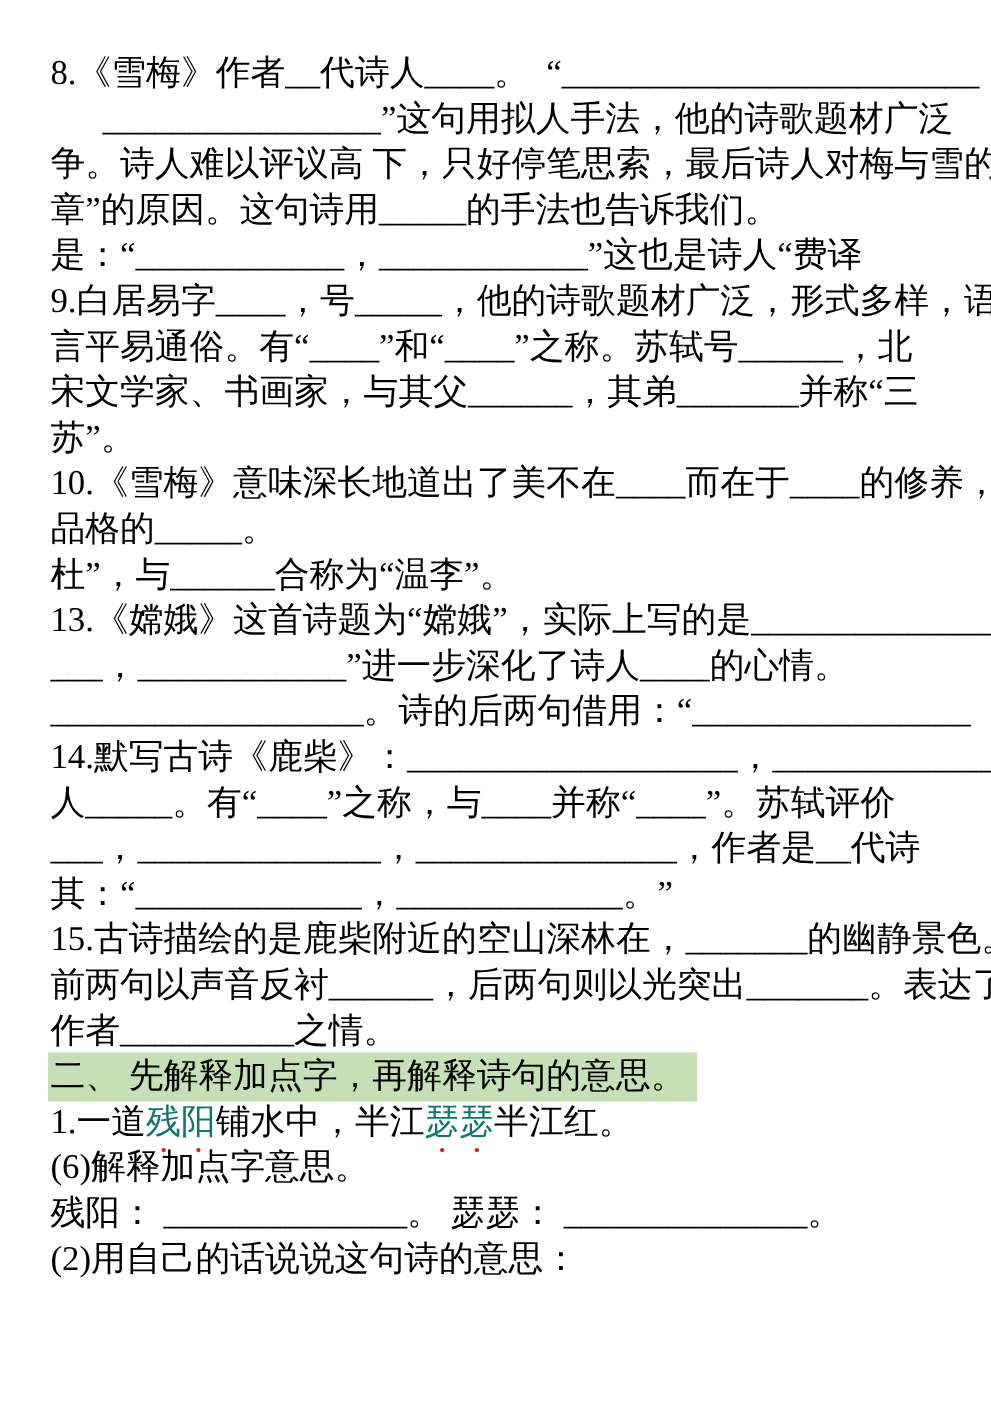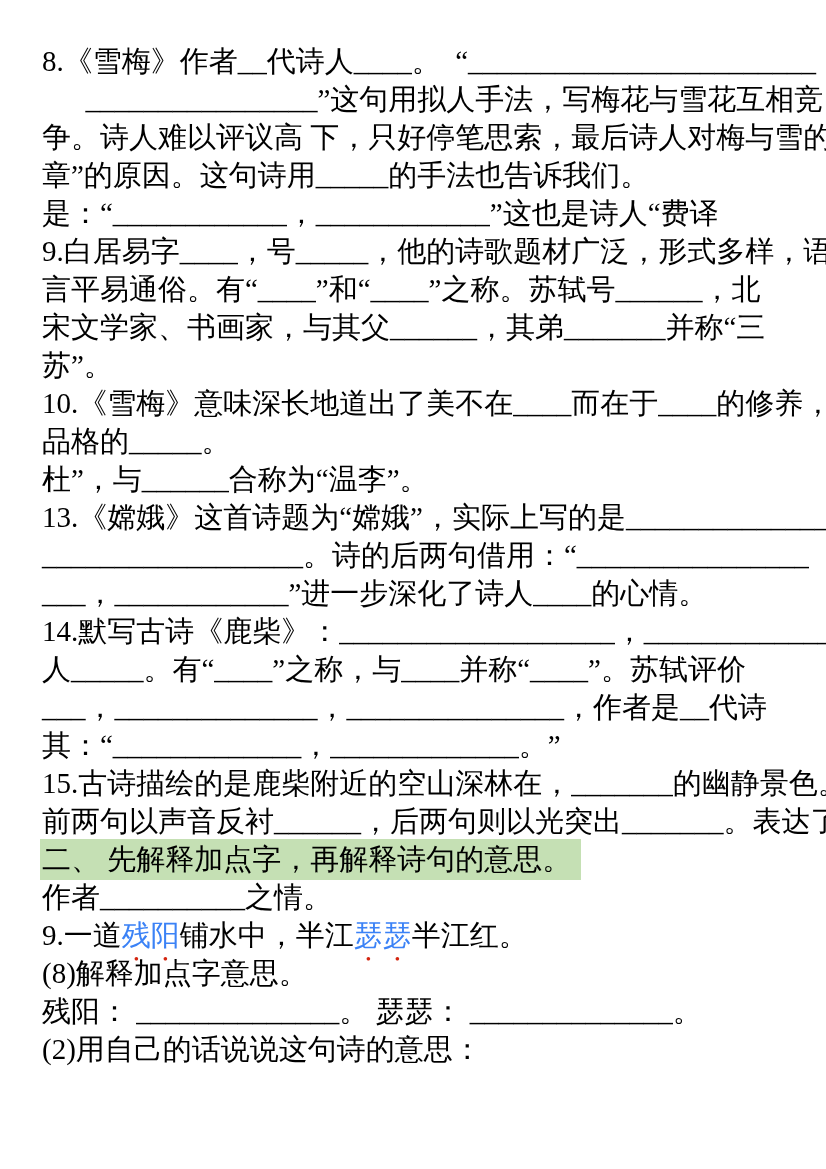--- a/index.html
+++ b/index.html
@@ -25,56 +25,56 @@
   .line {
     white-space: pre;
     height: 38px;
   }
   .heading-highlight {
     background: #c5e0b4;
     padding: 4px 10px 5px 2px;
     margin-left: -2px;
   }
   .red-emphasis {
-    color: #3b82f6;
+    color: #0f766e;
     -webkit-text-emphasis: filled dot #d4250f;
     -webkit-text-emphasis-position: under;
     text-emphasis: filled dot #d4250f;
     text-emphasis-position: under left;
   }
 </style>
 </head>
 <body>
 
 <div class="page">
 
   <div class="line">8.《雪梅》作者__代诗人____。  “________________________，</div>
-  <div class="line">      ________________”这句用拟人手法，写梅花与雪花互相竞</div>
+  <div class="line">      ________________”这句用拟人手法，他的诗歌题材广泛</div>
   <div class="line">争。诗人难以评议高 下，只好停笔思索，最后诗人对梅与雪的评议</div>
   <div class="line">章”的原因。这句诗用_____的手法也告诉我们。</div>
   <div class="line">是：“____________，____________”这也是诗人“费译</div>
   <div class="line">9.白居易字____，号_____，他的诗歌题材广泛，形式多样，语</div>
   <div class="line">言平易通俗。有“____”和“____”之称。苏轼号______，北</div>
   <div class="line">宋文学家、书画家，与其父______，其弟_______并称“三</div>
   <div class="line">苏”。</div>
   <div class="line">10.《雪梅》意味深长地道出了美不在____而在于____的修养，</div>
   <div class="line">品格的_____。</div>
   <div class="line">杜”，与______合称为“温李”。</div>
   <div class="line">13.《嫦娥》这首诗题为“嫦娥”，实际上写的是__________________</div>
+  <div class="line">___，____________”进一步深化了诗人____的心情。</div>
   <div class="line">__________________。诗的后两句借用：“________________</div>
-  <div class="line">___，____________”进一步深化了诗人____的心情。</div>
   <div class="line">14.默写古诗《鹿柴》：___________________，________________</div>
   <div class="line">人_____。有“____”之称，与____并称“____”。苏轼评价</div>
   <div class="line">___，______________，_______________，作者是__代诗</div>
   <div class="line">其：“_____________，_____________。”</div>
   <div class="line">15.古诗描绘的是鹿柴附近的空山深林在，_______的幽静景色。</div>
   <div class="line">前两句以声音反衬______，后两句则以光突出_______。表达了</div>
+  <div class="line">作者__________之情。</div>
+
   <div class="line"><span class="heading-highlight">二、 先解释加点字，再解释诗句的意思。</span></div>
 
-  <div class="line">作者__________之情。</div>
+  <div class="line"><span>1.一道</span><span class="red-emphasis">残阳</span><span>铺水中，半江</span><span class="red-emphasis">瑟瑟</span><span>半江红。</span></div>
 
-  <div class="line"><span>9.一道</span><span class="red-emphasis">残阳</span><span>铺水中，半江</span><span class="red-emphasis">瑟瑟</span><span>半江红。</span></div>
-
-  <div class="line">(8)解释加点字意思。</div>
+  <div class="line">(6)解释加点字意思。</div>
   <div class="line">残阳： ______________。 瑟瑟： ______________。</div>
   <div class="line">(2)用自己的话说说这句诗的意思：</div>
 
 </div>
 
 </body></html>

